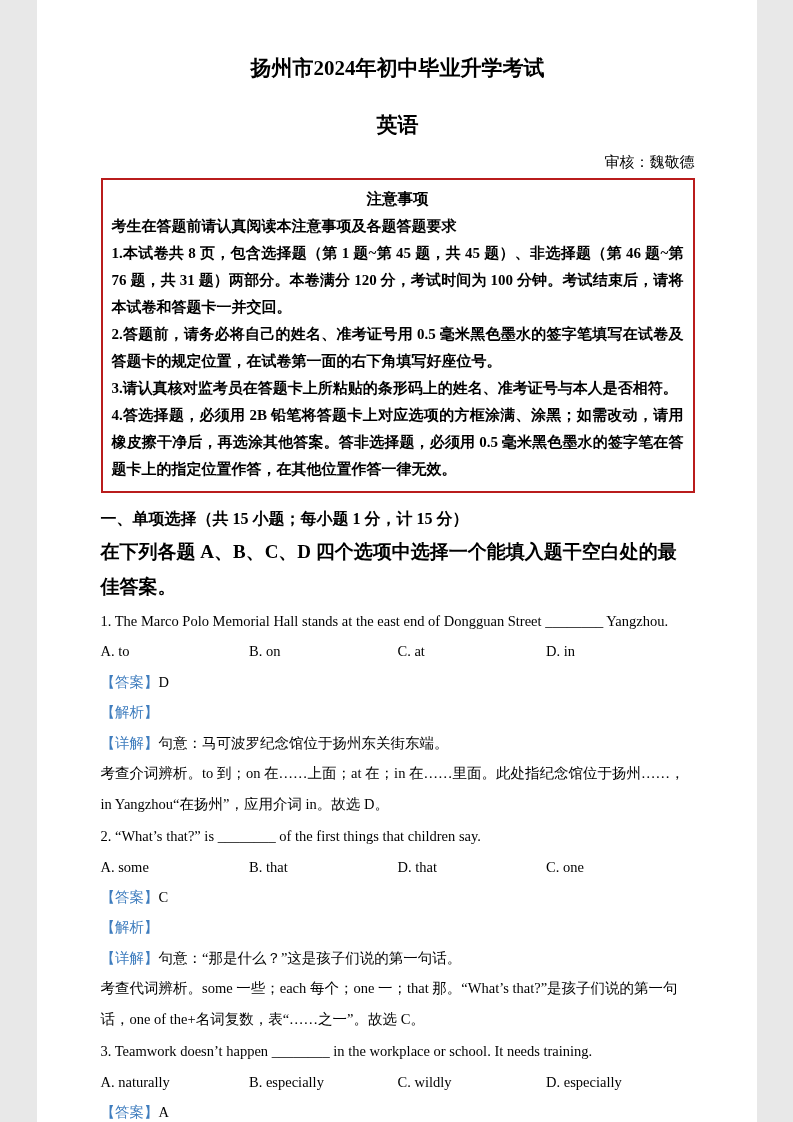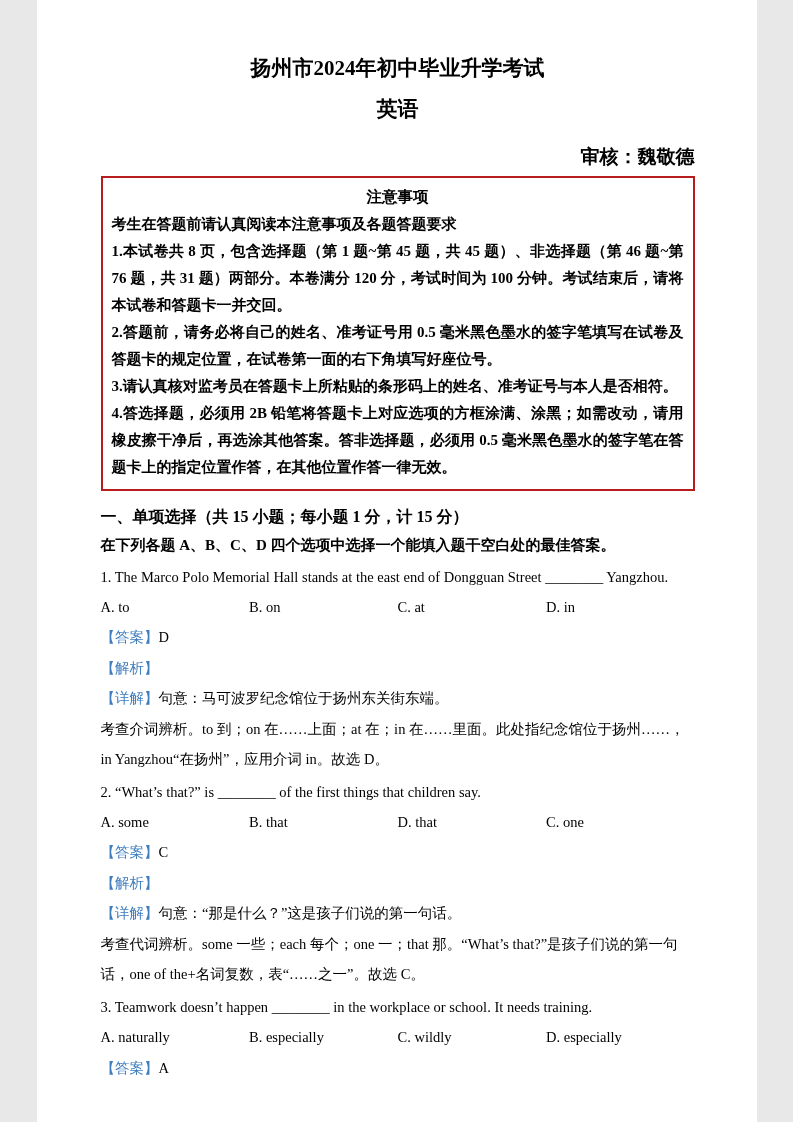--- a/index.html
+++ b/index.html
@@ -17,28 +17,28 @@
   .title {
     font-size: 21px;
     font-weight: bold;
     text-align: center;
     line-height: 1.4;
   }
   .subject {
     font-size: 21px;
     font-weight: bold;
     text-align: center;
-    margin-top: 12px;
+    margin-top: 28px;
     line-height: 1.4;
   }
   .reviewer {
-    font-size: 19px;
-    font-weight: bold;
+    font-size: 15px;
+    font-weight: normal;
     text-align: right;
-    margin-top: 18px;
+    margin-top: 10px;
     line-height: 1.5;
   }
   .notice-box {
     border: 2px solid #b91c1c;
     margin-top: 5px;
     padding: 5px 9px 8px 9px;
   }
   .notice-title {
     font-size: 15.5px;
     font-weight: bold;
@@ -52,21 +52,21 @@
     line-height: 1.8;
     text-align: justify;
   }
   .section-title {
     font-size: 16px;
     font-weight: bold;
     margin: 11px 0 0 0;
     line-height: 1.85;
   }
   .section-instruction {
-    font-size: 15px;
+    font-size: 19px;
     font-weight: bold;
     margin: 0;
     line-height: 1.85;
   }
   .question { margin-top: 2px; }
   .question p {
     margin: 0;
     font-size: 14.5px;
     line-height: 2.1;
   }

